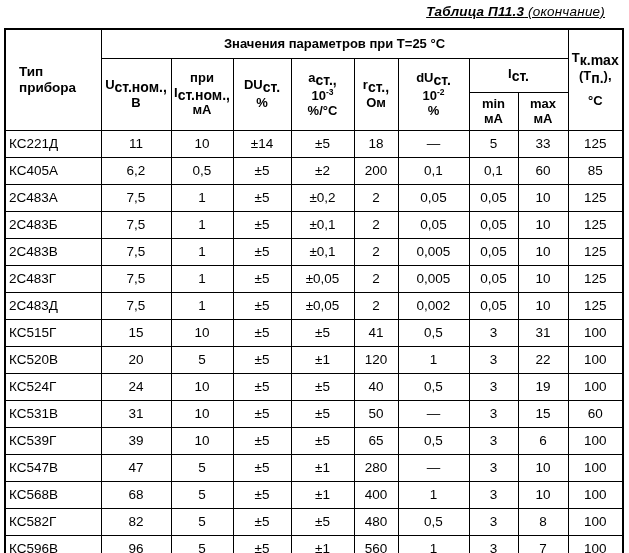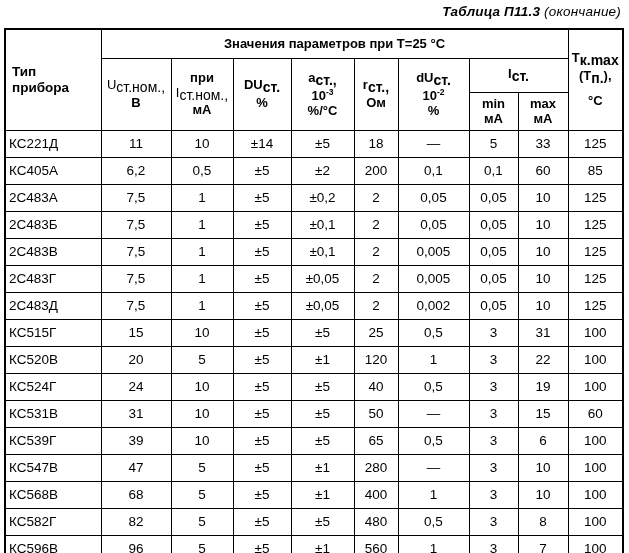--- a/index.html
+++ b/index.html
@@ -2,44 +2,44 @@
 <html><head>
 <meta charset="utf-8">
 <style>
   html,body { margin:0; padding:0; }
   body {
     width:629px; height:553px; background:#ffffff; position:relative;
     font-family:"Liberation Sans", sans-serif; color:#000;
     -webkit-font-smoothing:antialiased;
   }
   .title {
-    position:absolute; top:4px; right:8px;
-    font-size:13.5px; font-style:italic; letter-spacing:.2px;
+    position:absolute; top:4px; right:24px;
+    font-size:13.5px; font-style:italic; letter-spacing:.2px;text-decoration:underline;
   }
   .title .main { font-weight:bold; }
   table {
     position:absolute; left:4px; top:28px;
     border-collapse:collapse; table-layout:fixed;
     border:2px solid #000;
   }
   th, td {
     border:1px solid #000; padding:0;
     text-align:center; vertical-align:middle;
     font-size:13px; line-height:1.15; overflow:hidden;
   }
   thead th { font-weight:bold; }
   .hr1 th { height:28px; }
   .hr2 th { height:33px; }
   .hr3 th { height:37px; }
   tbody td { height:26px; font-size:13.5px; }
-  .type-head { text-align:left; padding-left:6px; font-size:13.5px;margin-top:10px; }
+  .type-head { text-align:left; padding-left:13px; font-size:13.5px;margin-top:10px; }
   .type-cell { text-align:left; padding-left:3px; }
   sub.s { font-size:14px; vertical-align:-3px; letter-spacing:0; }
   sup.e { font-size:8.5px; vertical-align:5px; }
-  .w-norm { font-weight:normal;text-align:center; }
+  .w-norm { font-weight:bold;text-align:center; }
 </style>
 </head>
 <body>
 
 <div class="title"><span class="main">Таблица П11.3</span><span> (окончание)</span></div>
 
 <table>
   <colgroup>
     <col style="width:96px">
       <col style="width:70px">
@@ -192,21 +192,21 @@
         <td>0,05</td>
         <td>10</td>
         <td>125</td>
       </tr>
       <tr>
         <td class="type-cell">КС515Г</td>
         <td>15</td>
         <td>10</td>
         <td>±5</td>
         <td>±5</td>
-        <td>25</td>
+        <td>41</td>
         <td>0,5</td>
         <td>3</td>
         <td>31</td>
         <td>100</td>
       </tr>
       <tr>
         <td class="type-cell">КС520В</td>
         <td>20</td>
         <td>5</td>
         <td>±5</td>

